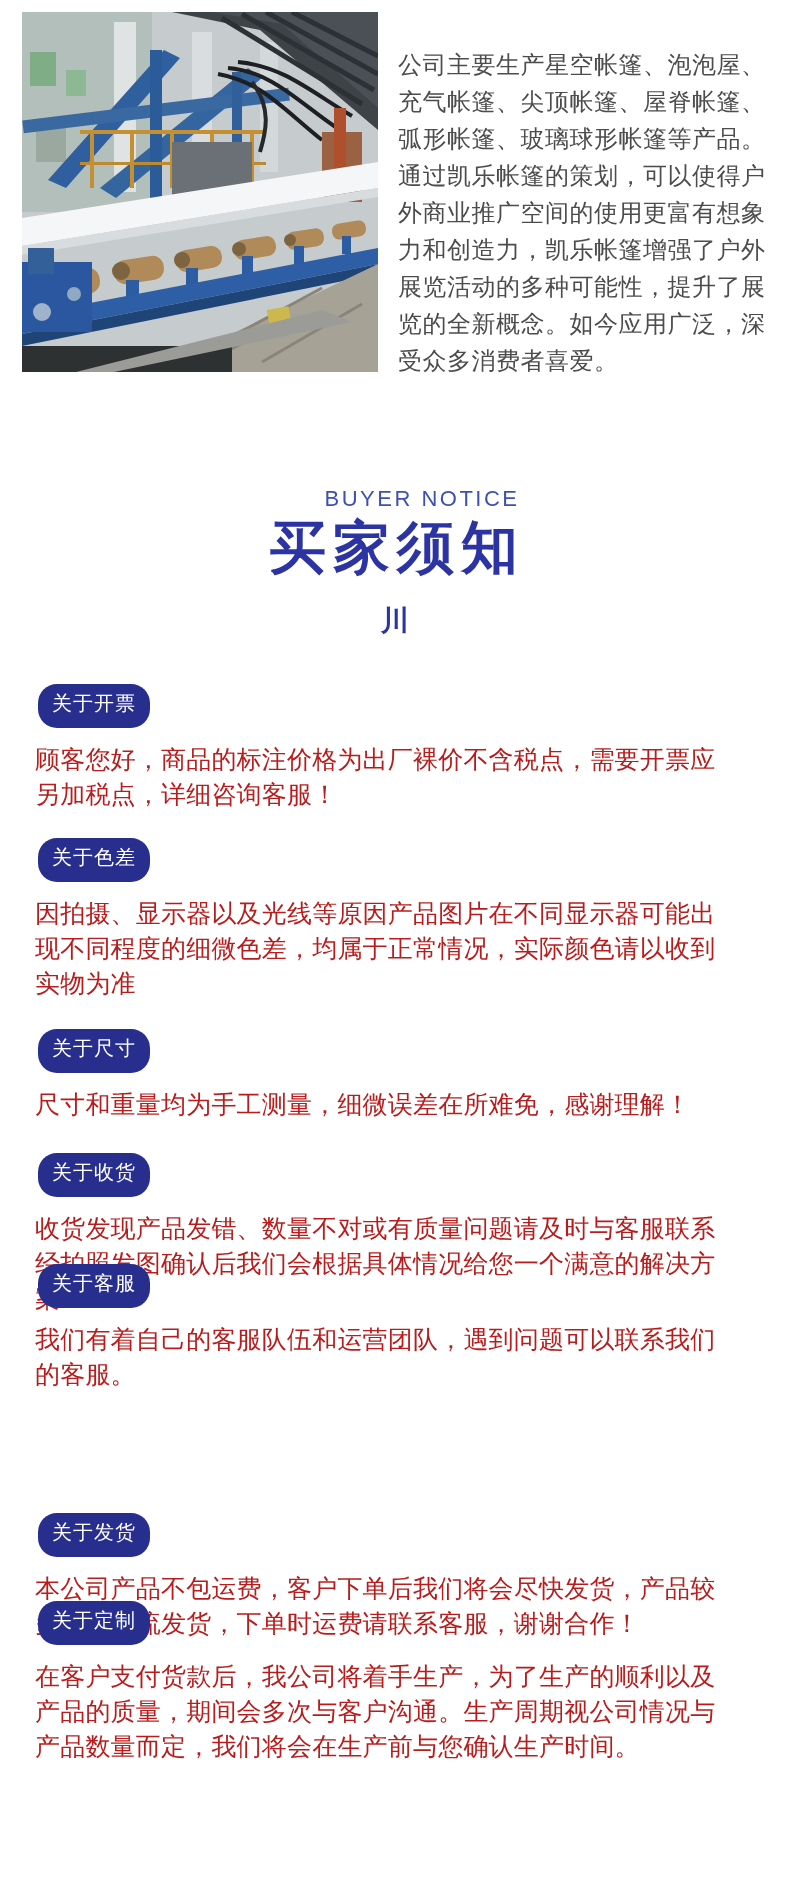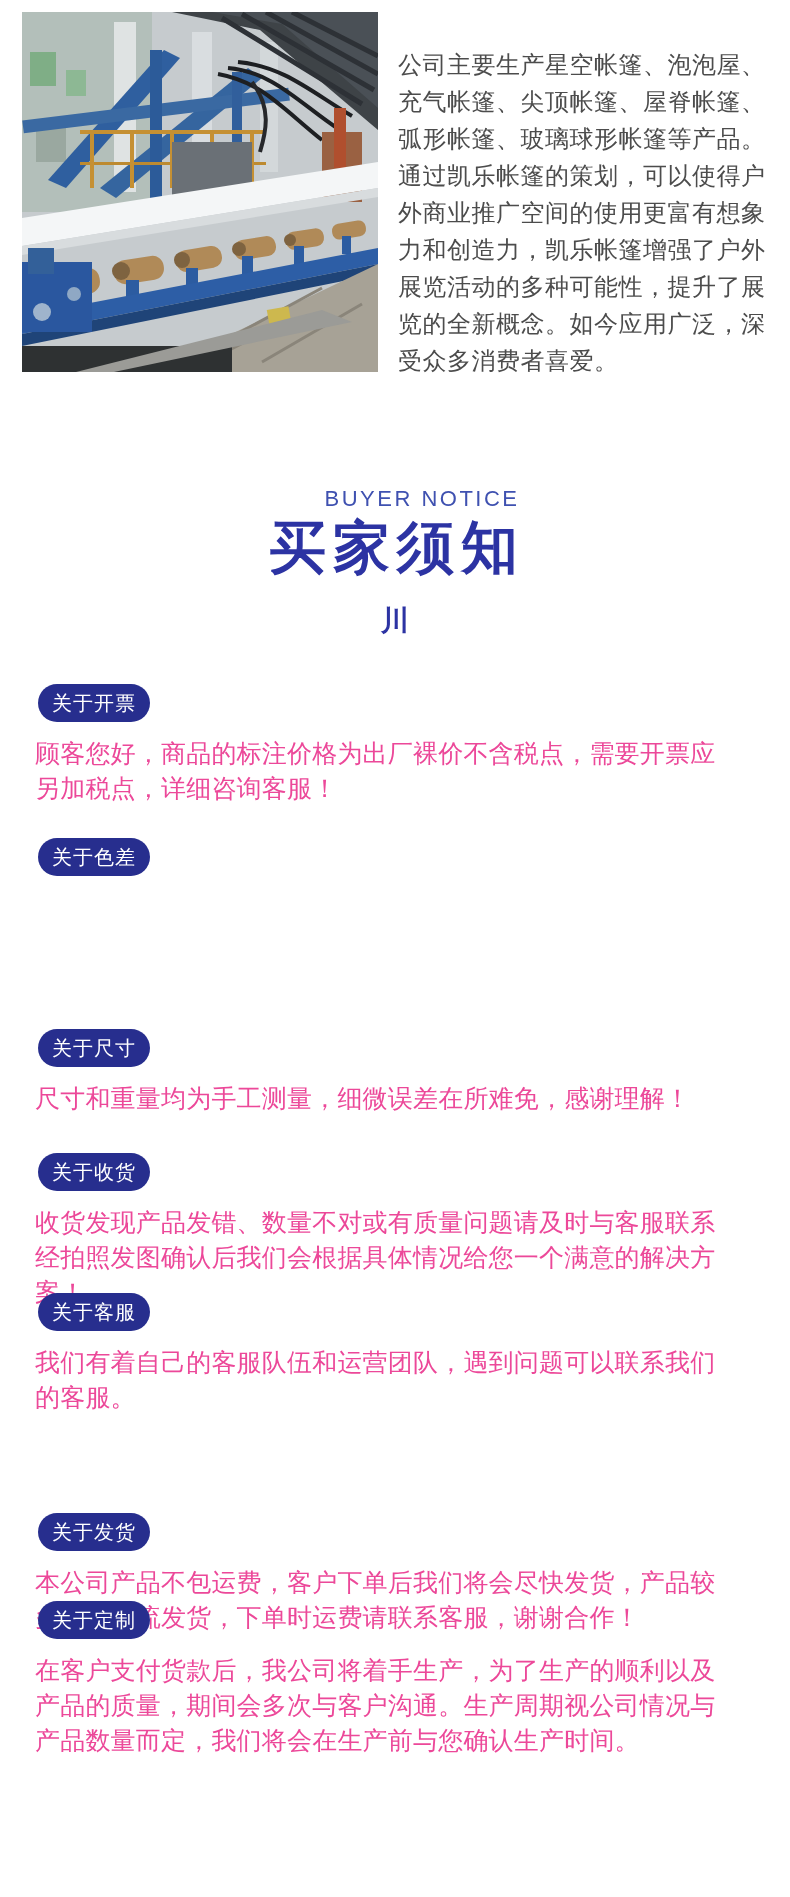--- a/index.html
+++ b/index.html
@@ -17,24 +17,24 @@
              font-size:22px;letter-spacing:2.5px;color:#3f51b0;font-weight:500;margin-left:27px;}
   .notice-zh{position:absolute;left:0;top:514px;width:100%;text-align:center;
              font-size:57px;line-height:62px;font-weight:900;letter-spacing:7px;
              color:#2c33a3;}
   .notice-divider{position:absolute;left:0;top:602px;width:100%;text-align:center;
              font-size:28px;font-weight:900;color:#2c33a3;}
 
   
   .section{position:absolute;left:0;width:790px;}
   .pill{display:inline-block;margin-left:38px;background:#272e8e;color:#ffffff;
-        font-size:20px;line-height:38px;height:38px;padding:0 14px;
+        font-size:20px;line-height:38px;height:44px;padding:0 14px;
         border-radius:19px;letter-spacing:1px;}
   .para{margin:14px 0 0 35px;width:724px;font-size:25px;line-height:35px;
-        color:#ec4899;white-space:pre-line;letter-spacing:.2px;}
+        color:#b91c1c;white-space:pre-line;letter-spacing:.2px;}
 </style>
 </head>
 <body>
 
 <div class="page">
 
   <svg class="photo" viewBox="0 0 356 360" xmlns="http://www.w3.org/2000/svg" role="img">
     <rect x="0" y="0" width="356" height="360" fill="#c6cbce"></rect>
 
     <rect x="0" y="0" width="130" height="200" fill="#b3bfba"></rect>
@@ -129,35 +129,38 @@
   <div class="notice-divider">川</div>
 
   <section class="section" style="top:684px">
     <div class="pill"><span>关于开票</span></div>
     <p class="para">顾客您好，商品的标注价格为出厂裸价不含税点，需要开票应
 另加税点，详细咨询客服！</p>
   </section>
 
   <section class="section" style="top:838px">
     <div class="pill"><span>关于色差</span></div>
+    <p class="para">因拍摄、显示器以及光线等原因产品图片在不同显示器可能出
+现不同程度的细微色差，均属于正常情况，实际颜色请以收到
+实物为准</p>
   </section>
 
   <section class="section" style="top:1153px">
     <div class="pill"><span>关于收货</span></div>
     <p class="para">收货发现产品发错、数量不对或有质量问题请及时与客服联系
 经拍照发图确认后我们会根据具体情况给您一个满意的解决方
 案！</p>
   </section>
 
   <section class="section" style="top:1029px">
     <div class="pill"><span>关于尺寸</span></div>
     <p class="para">尺寸和重量均为手工测量，细微误差在所难免，感谢理解！</p>
   </section>
 
-  <section class="section" style="top:1293px">
+  <section class="section" style="top:1264px">
     <div class="pill"><span>关于客服</span></div>
     <p class="para">我们有着自己的客服队伍和运营团队，遇到问题可以联系我们
 的客服。</p>
   </section>
 
   <section class="section" style="top:1513px">
     <div class="pill"><span>关于发货</span></div>
     <p class="para">本公司产品不包运费，客户下单后我们将会尽快发货，产品较
 多可选物流发货，下单时运费请联系客服，谢谢合作！</p>
   </section>

